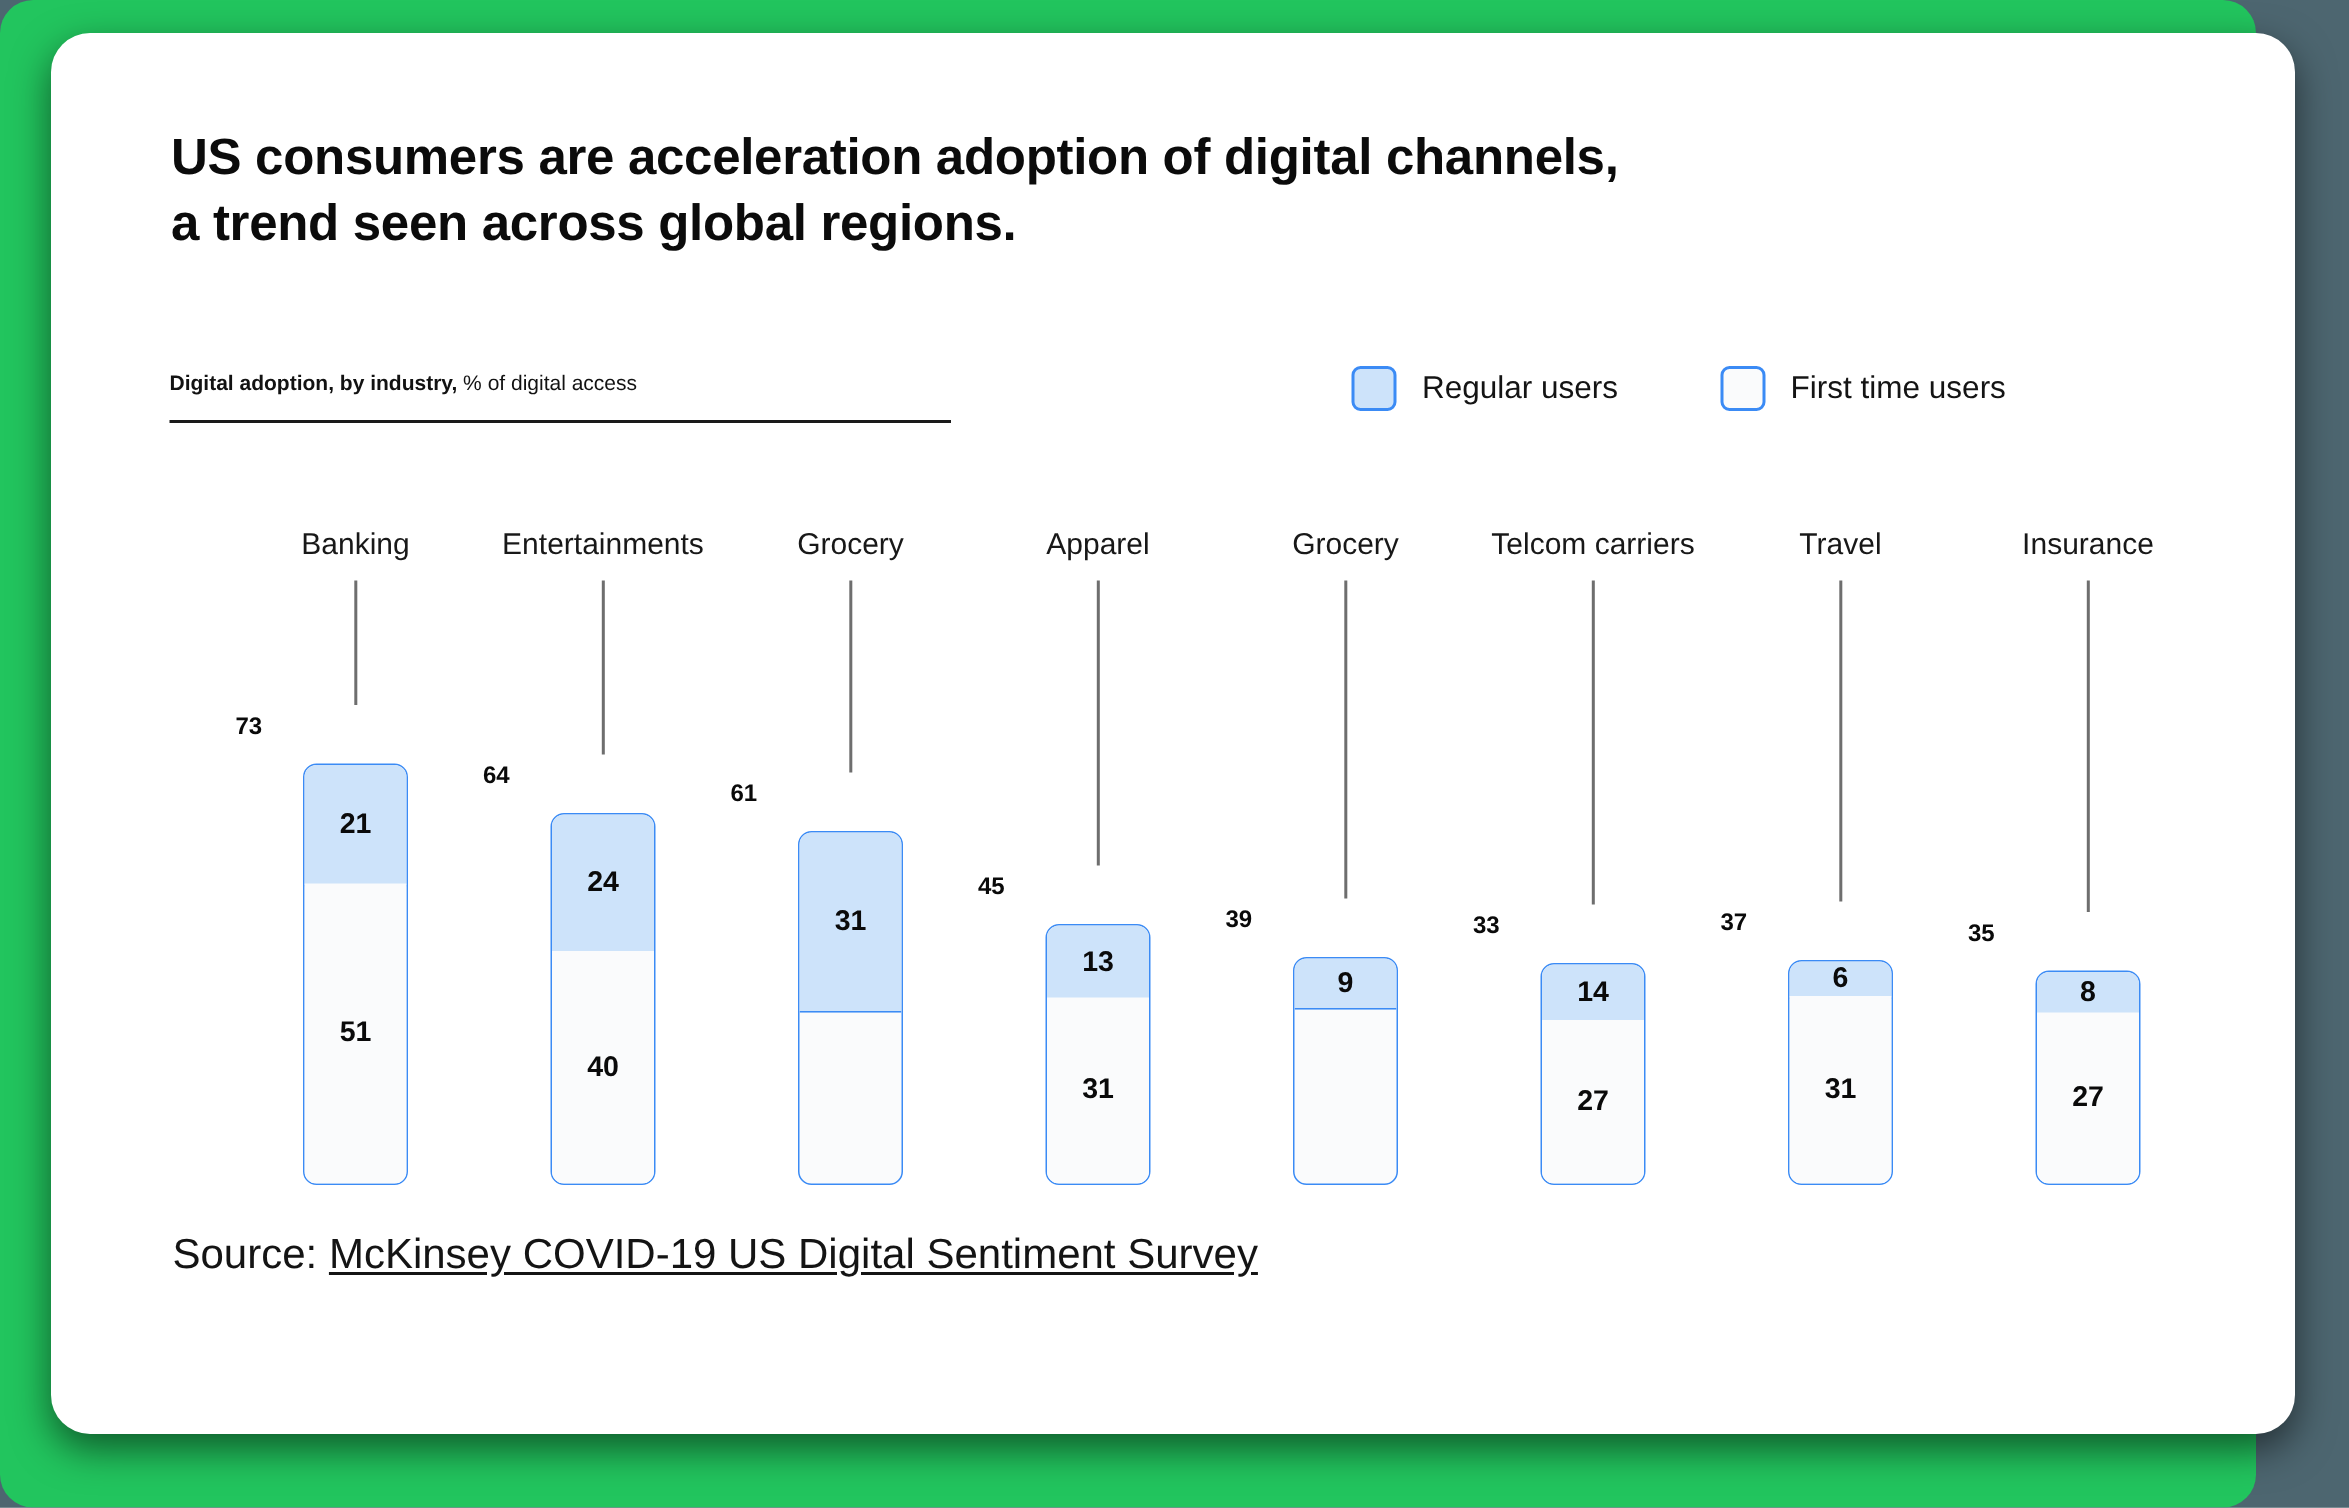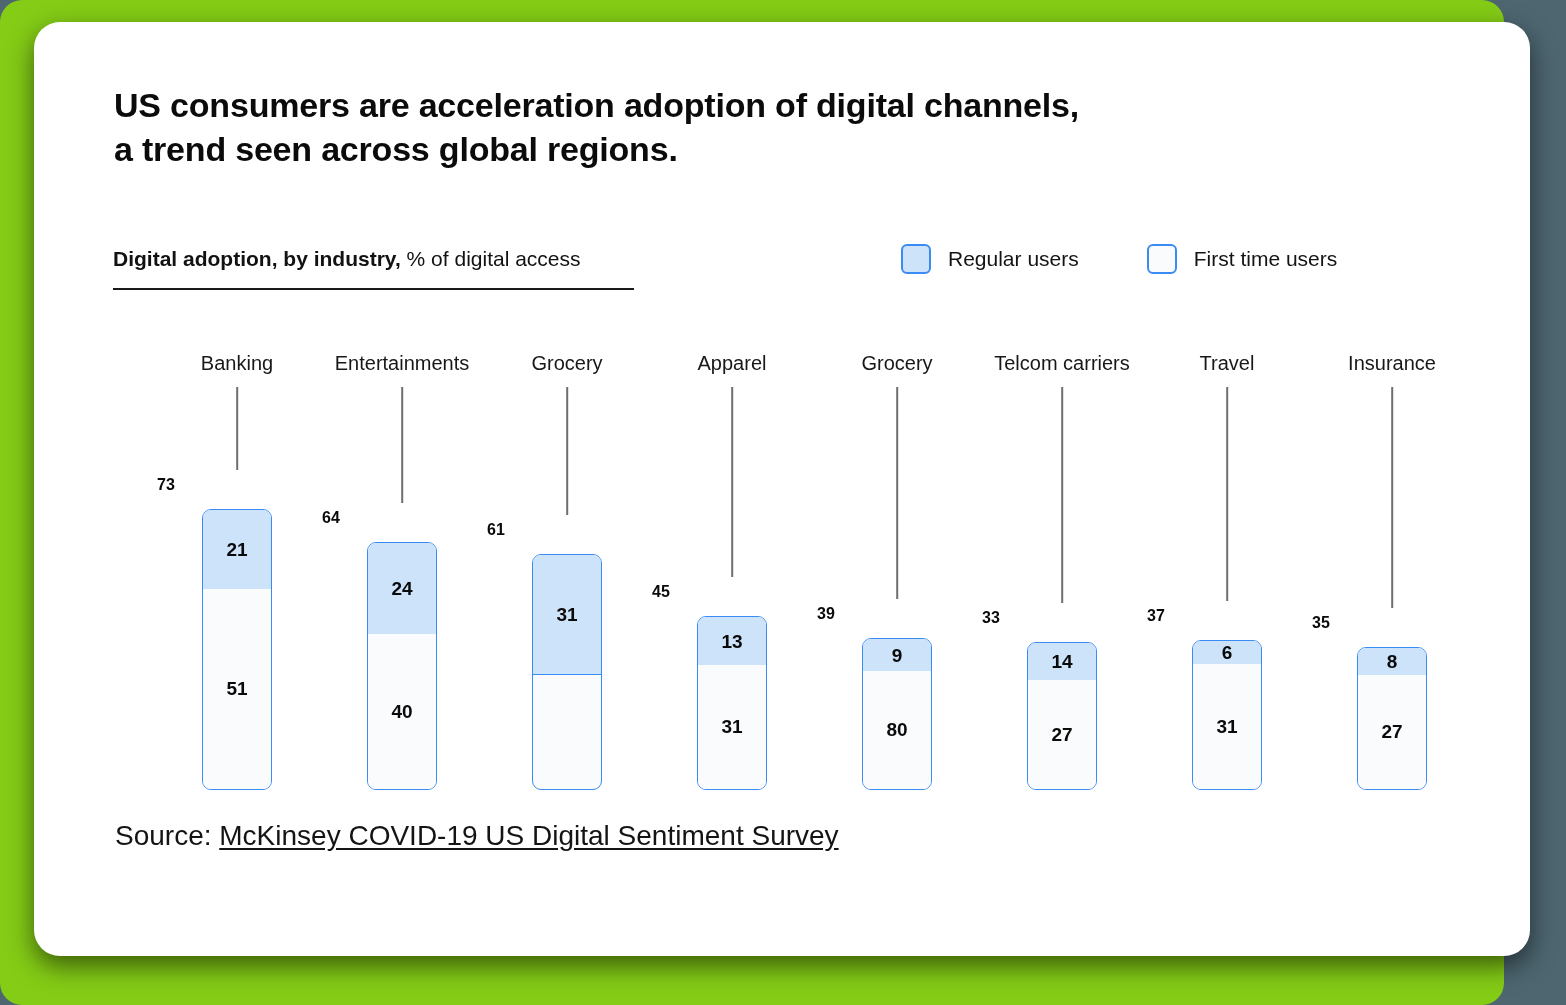--- a/index.html
+++ b/index.html
@@ -9,21 +9,21 @@
     height: 1005px;
     background: #4d6670;
     font-family: "Liberation Sans", sans-serif;
     overflow: hidden;
   }
 
   .page {
     position: relative;
     width: 1504px;
     height: 1005px;
-    background: #84cc16;
+    background: #22c55e;
     border-radius: 22px;
   }
 
   .card {
     position: absolute;
     left: 34px;
     top: 22px;
     width: 1496px;
     height: 934px;
     background: #ffffff;
@@ -47,21 +47,21 @@
   .title .line { display: block; white-space: pre; }
 
   
   .subtitle-block {
     position: absolute;
     left: 79px;
     top: 225px;
     width: 530px;
   }
   .subtitle {
-    font-size: 21px;
+    font-size: 14px;
     color: #121212;
     white-space: nowrap;
   }
   .subtitle .strong { font-weight: bold; }
   .subtitle .light  { font-weight: normal; }
   .subtitle-rule {
     margin-top: 17px;
     width: 521px;
     height: 2px;
     background: #1a1a1a;
@@ -245,21 +245,20 @@
             <div class="seg seg-regular" style="height: 50px;">13</div>
             <div class="seg seg-first" style="height: 124px;">31</div>
           </div>
         </div>
         <div class="column" style="left: 703px;">
           <div class="cat-label">Grocery</div>
           <div class="leader" style="top: 35px; height: 212px;"></div>
           <div class="total-label" style="top: 253px;">39</div>
           <div class="bar" style="top: 286px; height: 152px;">
             <div class="seg seg-regular" style="height: 34px;">9</div>
-            <div class="seg seg-first" style="height: 118px;">80</div>
           </div>
         </div>
         <div class="column" style="left: 868px;">
           <div class="cat-label">Telcom carriers</div>
           <div class="leader" style="top: 35px; height: 216px;"></div>
           <div class="total-label" style="top: 257px;">33</div>
           <div class="bar" style="top: 290px; height: 148px;">
             <div class="seg seg-regular" style="height: 39px;">14</div>
             <div class="seg seg-first" style="height: 109px;">27</div>
           </div>

